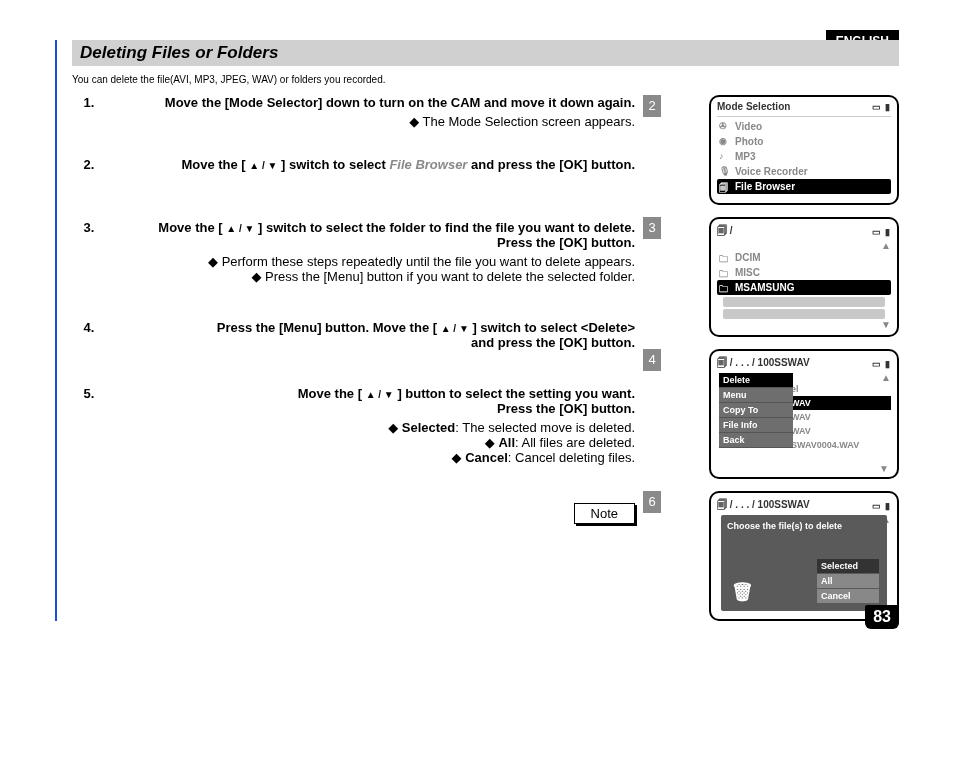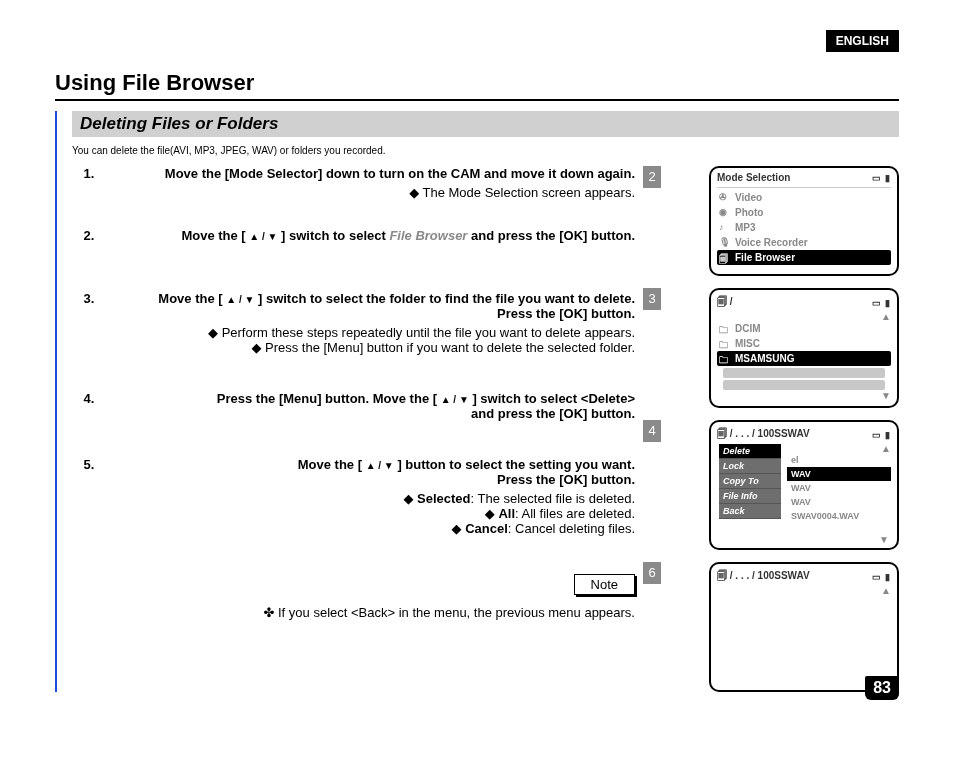--- a/index.html
+++ b/index.html
@@ -154,22 +154,21 @@
     background: #c8c8c8;
     height: 10px;
     margin: 2px 6px;
     border-radius: 2px;
   }
 
   .menu-col {
     position: absolute;
     left: 8px;
     top: 22px;
-    width: 62px;
-    font-style: italic;
+    width: 74px;
   }
   .menu-col div {
     background: #6e6e6e;
     color: #fff;
     font-size: 9px;
     padding: 2px 4px;
     border-bottom: 1px solid #555;
   }
   .menu-col div.sel { background: #000; }
 
@@ -233,21 +232,20 @@
     border-radius: 2px 2px 6px 6px;
   }
   .tri { font-size: 10px; }
 </style>
 </head>
 <body>
 
 <div class="page">
   <div class="lang-badge">ENGLISH</div>
 
-  <div class="title">Using File Browser</div>
 
   <div class="content-wrap">
     <div class="subtitle">Deleting Files or Folders</div>
     <div class="intro">You can delete the file(AVI, MP3, JPEG, WAV) or folders you recorded.</div>
 
     <div class="main-row">
       <div class="instructions">
         <ol class="steps">
           <li>
             <span class="lead">Move the [Mode Selector] down to turn on the CAM and move it down again.</span>
@@ -267,29 +265,28 @@
             </div>
           </li>
           <li style="margin-top:36px">
             <span>Press the [Menu] button. Move the [ </span><span class="tri">▲ / ▼</span><span> ] switch to select &lt;Delete&gt;</span><br>
             <span>and press the [OK] button.</span>
           </li>
           <li style="margin-top:36px">
             <span>Move the [ </span><span class="tri">▲ / ▼</span><span> ] button to select the setting you want.</span><br>
             <span>Press the [OK] button.</span>
             <div class="sub">
-              <div><span class="opt-term">Selected</span><span style="font-weight:normal">: The selected file is deleted.</span></div>
+              <div><span class="opt-term">Selected</span><span style="font-weight:normal">: The selected move is deleted.</span></div>
               <div><span class="opt-term">All</span><span style="font-weight:normal">: All files are deleted.</span></div>
               <div><span class="opt-term">Cancel</span><span style="font-weight:normal">: Cancel deleting files.</span></div>
             </div>
           </li>
         </ol>
 
         <div class="note-box">Note</div>
-        <div class="note-line">If you select &lt;Back&gt; in the menu, the previous menu appears.</div>
       </div>
 
       <div class="screens">
 
         <div class="screen-block">
           <div class="step-num">2</div>
           <div class="screen-outer">
             <div class="screen">
               <div class="screen-head">
                 <span>Mode Selection</span>
@@ -328,21 +325,21 @@
           <div class="step-num">4</div>
           <div class="screen-outer">
             <div class="screen" style="min-height:130px">
               <div class="screen-head">
                 <span>🗐 <span>/ . . . / 100SSWAV</span></span>
                 <span class="ind">▭ ▮</span>
               </div>
               <div class="scroll-arrow">▲</div>
               <div class="menu-col">
                 <div class="sel">Delete</div>
-                <div>Lock</div>
+                <div>Menu</div>
                 <div>Copy To</div>
                 <div>File Info</div>
                 <div>Back</div>
               </div>
               <div class="file-col">
                 <div>el</div>
                 <div class="sel">WAV</div>
                 <div>WAV</div>
                 <div>WAV</div>
                 <div>SWAV0004.WAV</div>
@@ -354,20 +351,29 @@
 
         <div class="screen-block">
           <div class="step-num">6</div>
           <div class="screen-outer">
             <div class="screen" style="min-height:130px">
               <div class="screen-head">
                 <span>🗐 <span>/ . . . / 100SSWAV</span></span>
                 <span class="ind">▭ ▮</span>
               </div>
               <div class="scroll-arrow">▲</div>
+              <div class="popup">
+                <div class="popup-title">Choose the file(s) to delete</div>
+                <div class="trash">🗑</div>
+                <div class="popup-opts">
+                  <div class="sel">Selected</div>
+                  <div>All</div>
+                  <div>Cancel</div>
+                </div>
+              </div>
               <div class="scroll-arrow" style="position:absolute;bottom:4px;right:8px">▼</div>
             </div>
           </div>
         </div>
 
       </div>
     </div>
   </div>
 
   <div class="page-num">83</div>

